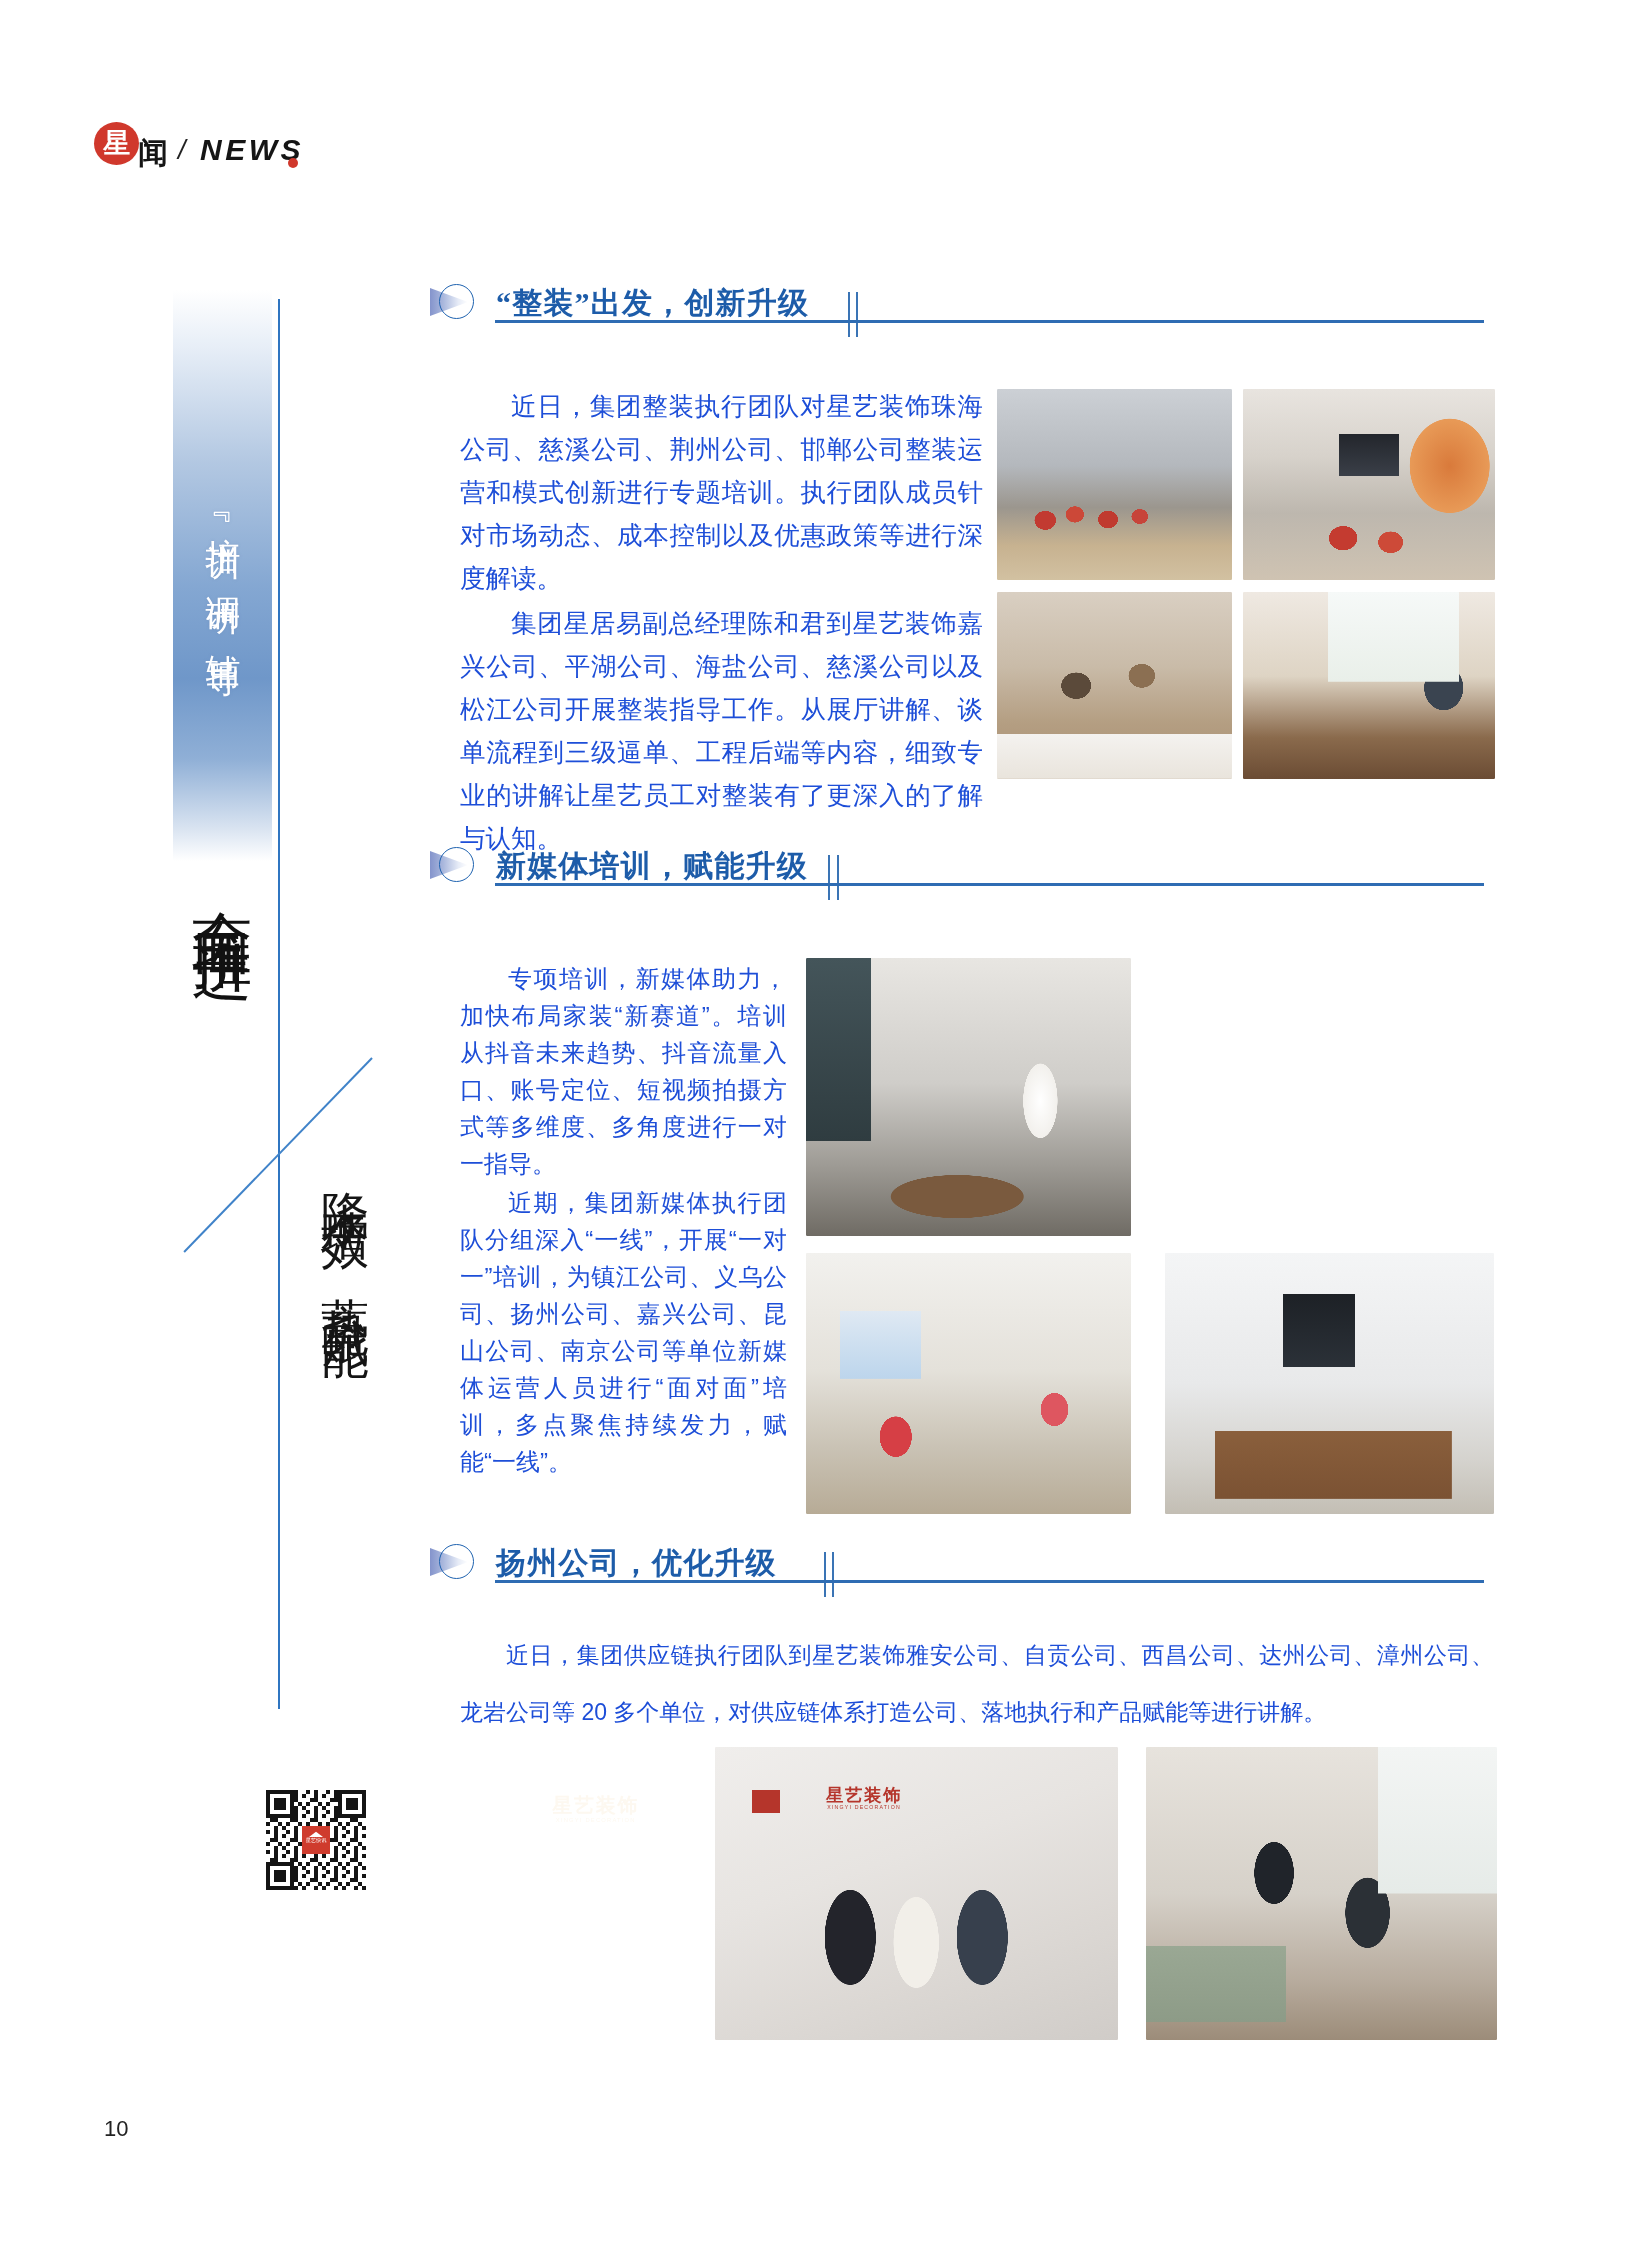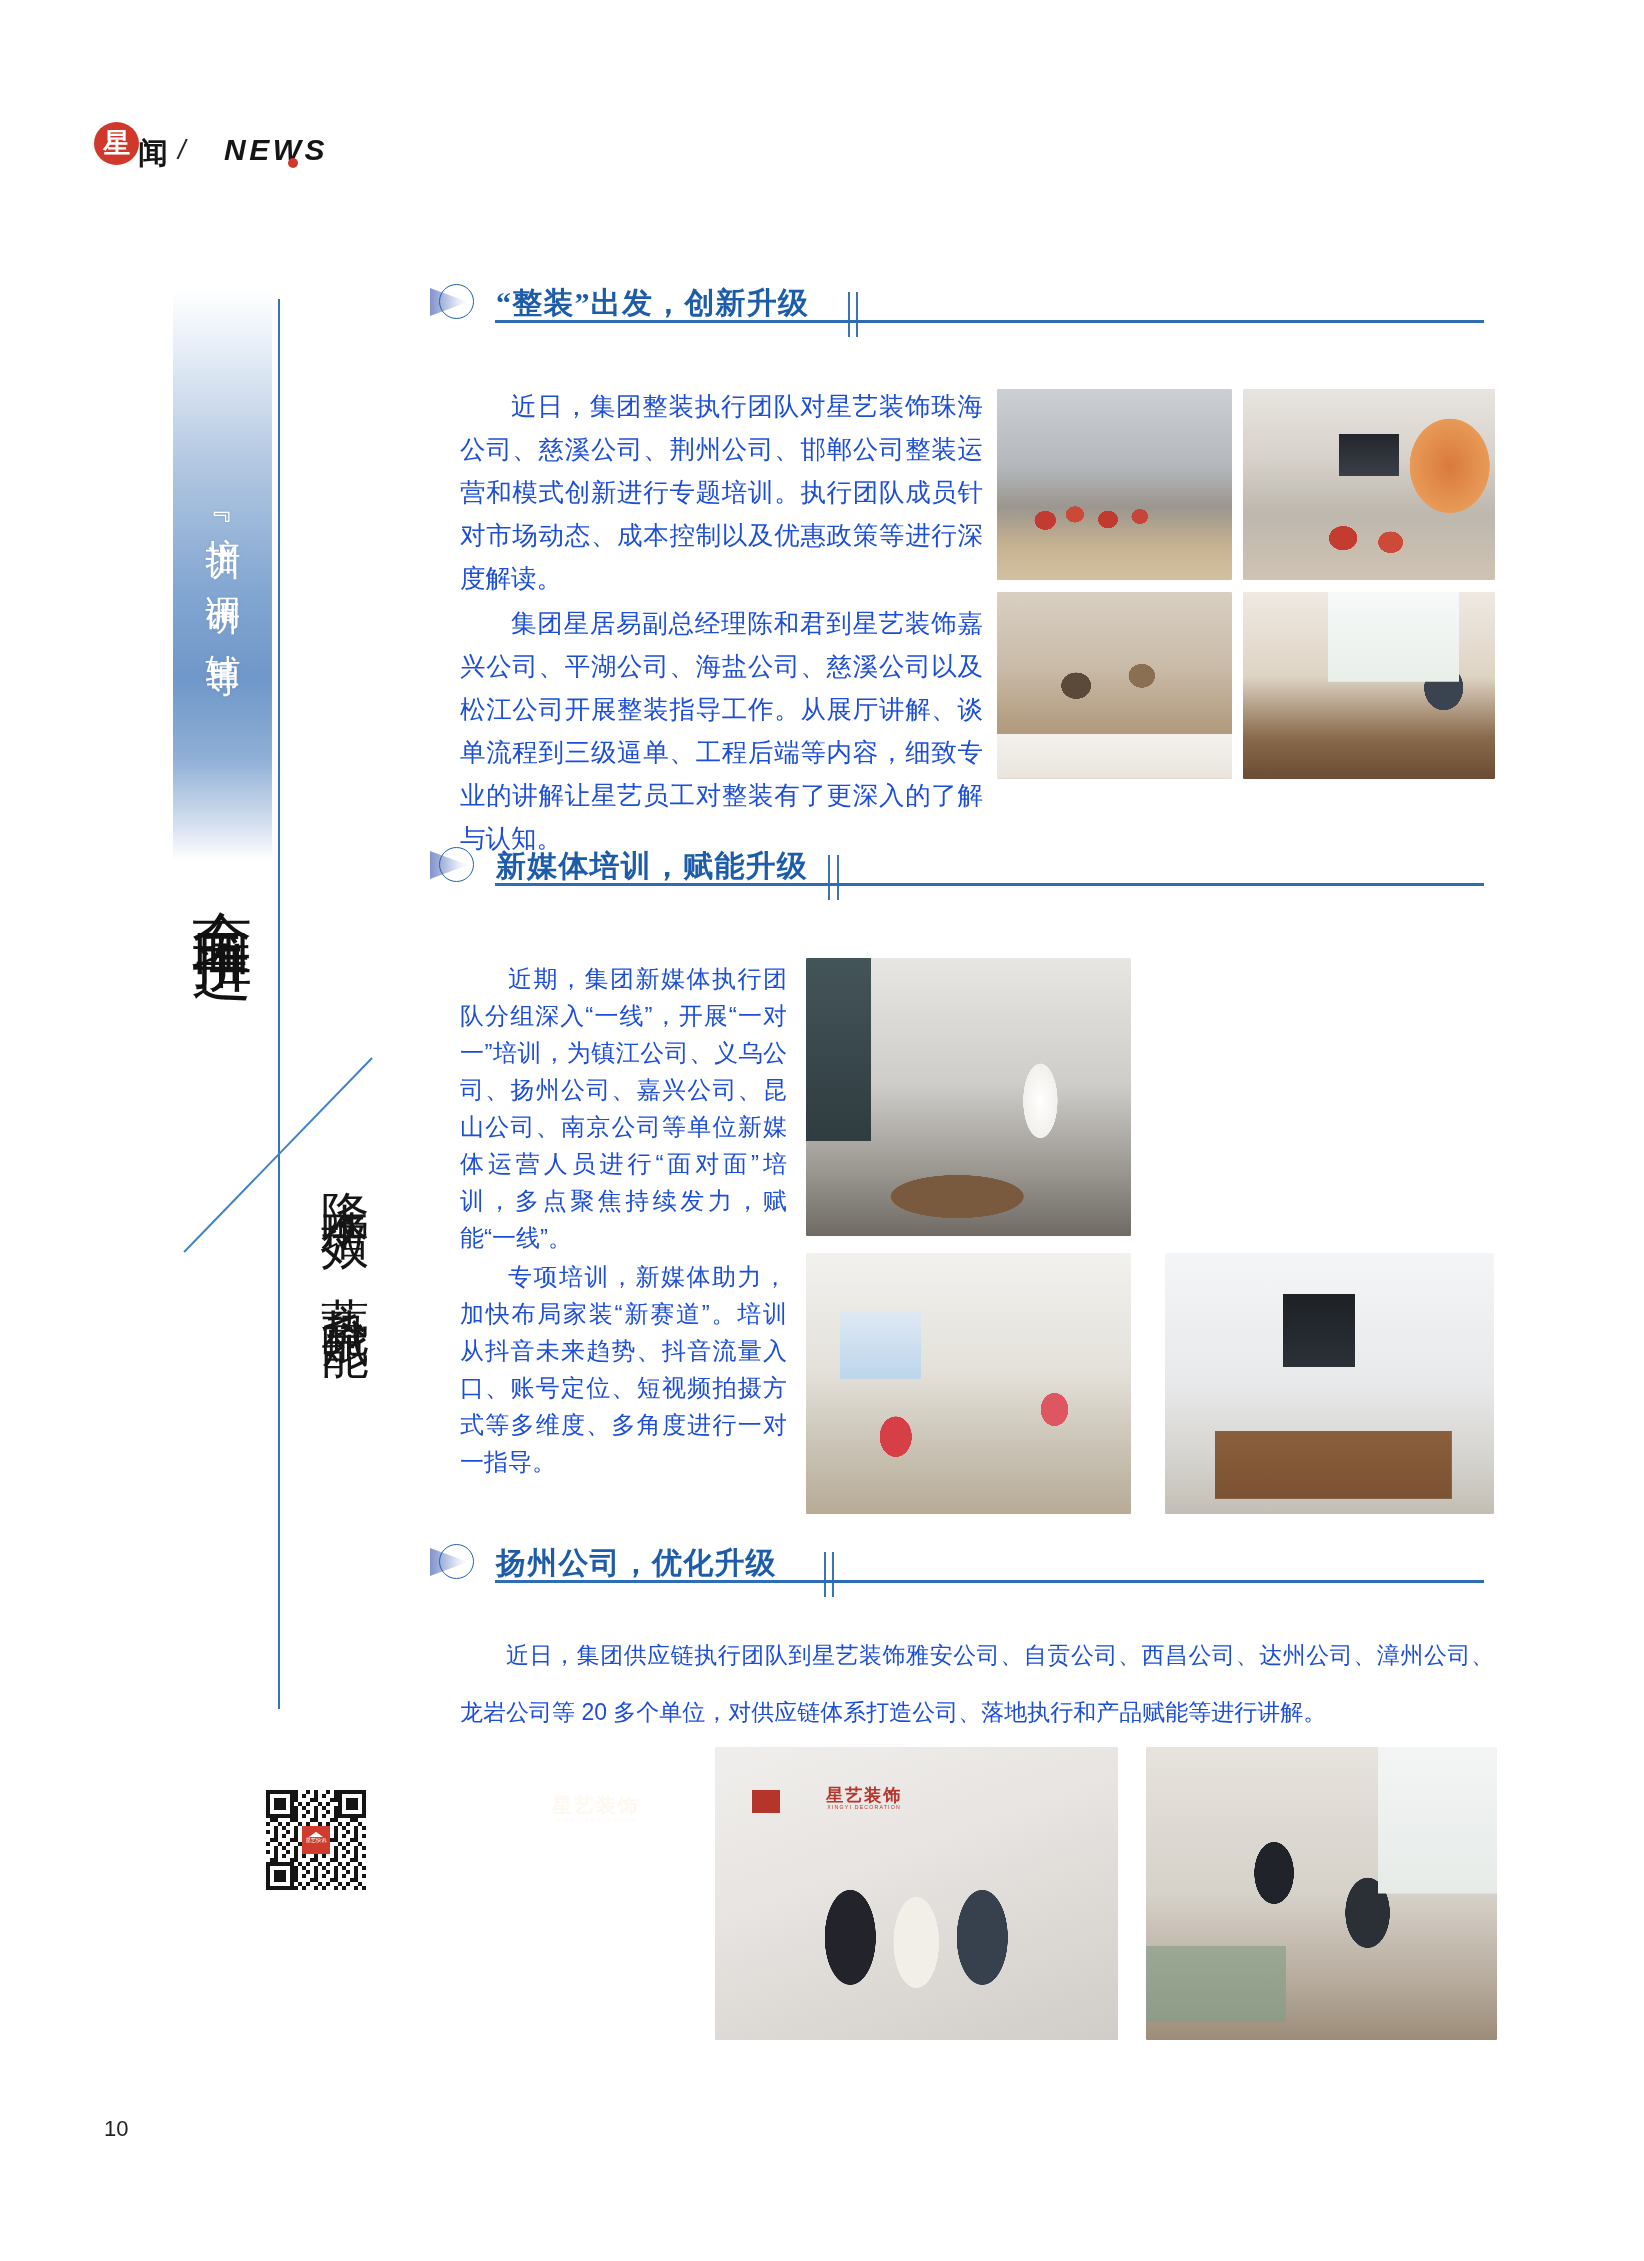--- a/index.html
+++ b/index.html
@@ -7,21 +7,21 @@
         font-family:"Liberation Sans","DejaVu Sans",sans-serif;color:#1c1c1c;}
 
   
   .logo{position:absolute;left:93px;top:119px;height:52px;}
   .logo-circle{position:absolute;left:1.2px;top:2.9px;width:45px;height:43px;border-radius:50%;
                background:#d0382c;display:flex;align-items:center;justify-content:center;}
   .logo-star{color:#ffffff;font-size:27px;font-weight:700;}
   .logo-rest{position:absolute;left:45px;top:14px;font-size:30px;font-weight:700;color:#151515;}
   .logo-sep{position:absolute;left:85px;top:16px;font-size:27px;font-style:italic;color:#222;}
   .logo-latin{position:absolute;left:107px;top:14px;font-size:30px;font-style:italic;
-              font-weight:700;letter-spacing:3.5px;color:#151515;margin-left:24px;}
+              font-weight:700;letter-spacing:3.5px;color:#151515;}
   .logo-dot{position:absolute;left:195px;top:39px;width:10px;height:10px;border-radius:50%;background:#d0382c;}
 
   
   .banner{position:absolute;left:173px;top:290px;width:99px;height:571px;
           background:linear-gradient(180deg,#ffffff 0%,#e7eef7 10%,#b3c8e2 30%,#84a7d2 52%,
                      #6f97c9 68%,#8fafd6 82%,#d7e2f0 94%,#ffffff 100%);
           display:flex;align-items:center;justify-content:center;}
   .banner-text{writing-mode:vertical-rl;text-orientation:upright;color:#ffffff;
                font-size:35px;letter-spacing:8px;text-shadow:0 0 2.3px rgba(110,140,190,.55);}
   .headline-vert{position:absolute;left:181px;top:863px;writing-mode:vertical-rl;text-orientation:upright;
@@ -181,22 +181,22 @@
   <div>
     <div class="hdr-tri" style="left:430px;top:851px;"></div>
     <div class="hdr-ring" style="left:439px;top:847px;"></div>
     <h2 class="sec-title" style="left:496px;top:846px;">新媒体培训，赋能升级</h2>
     <div class="hdr-tick" style="left:828px;top:855px;"></div>
     <div class="hdr-tick" style="left:837px;top:855px;"></div>
     <div class="hdr-rule" style="left:495px;top:883px;width:989px;"></div>
   </div>
 
   <div class="body-text s2-text">
+    <p>专项培训，新媒体助力，加快布局家装“新赛道”。培训从抖音未来趋势、抖音流量入口、账号定位、短视频拍摄方式等多维度、多角度进行一对一指导。</p>
     <p>近期，集团新媒体执行团队分组深入“一线”，开展“一对一”培训，为镇江公司、义乌公司、扬州公司、嘉兴公司、昆山公司、南京公司等单位新媒体运营人员进行“面对面”培训，多点聚焦持续发力，赋能“一线”。</p>
-    <p>专项培训，新媒体助力，加快布局家装“新赛道”。培训从抖音未来趋势、抖音流量入口、账号定位、短视频拍摄方式等多维度、多角度进行一对一指导。</p>
   </div>
 
   <div class="photo ph-s2a" style="left:806px;top:958px;width:325px;height:278px;"></div>
   <div class="photo ph-s2b" style="left:806px;top:1253px;width:325px;height:261px;"></div>
   <div class="photo ph-s2c" style="left:1165px;top:1253px;width:329px;height:261px;"></div>
 
   <div>
     <div class="hdr-tri" style="left:430px;top:1548px;"></div>
     <div class="hdr-ring" style="left:439px;top:1544px;"></div>
     <h2 class="sec-title" style="left:496px;top:1543px;">扬州公司，优化升级</h2>

